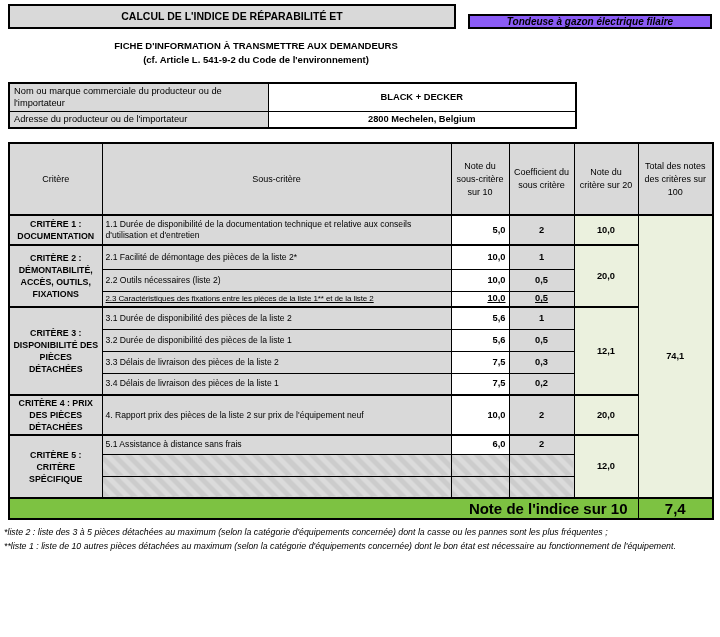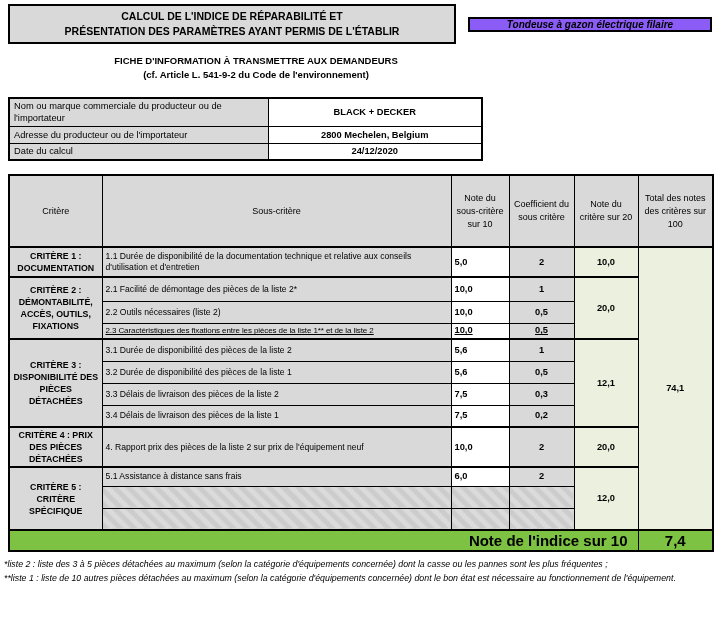--- a/index.html
+++ b/index.html
@@ -9,47 +9,47 @@
     --hatch-a:#CCCCCC;
     --hatch-b:#DBDBDB;
   }
   *{box-sizing:border-box;}
   html,body{margin:0;padding:0;}
   body{
     width:720px;height:637px;background:#fff;color:#000;
     font-family:"Liberation Sans",sans-serif;overflow:hidden;position:relative;
   }
   
-  .top{display:flex;margin:4px 8px 0 8px;gap:12px;align-items:center;}
+  .top{display:flex;margin:4px 8px 0 8px;gap:12px;align-items:flex-end;}
   .title-box{
     width:448px;background:var(--cell-gray);border:2px solid #000;
     text-align:center;font-weight:bold;font-size:10.5px;line-height:15px;
     padding:3px 2px;
   }
   .product-box{
     flex:1;border:2px solid #000;background:#8b5cf6;
     display:flex;align-items:center;justify-content:center;
     font-weight:bold;font-style:italic;font-size:10px;
   }
   
   .subtitle{width:512px;margin-top:10px;text-align:center;font-weight:bold;font-size:9.5px;line-height:14px;}
   
   table{border-collapse:collapse;}
-  .info{margin:15px 0 0 8px;width:475px;font-size:9.3px;border:2px solid #000;}
+  .info{margin:15px 0 0 8px;width:569px;font-size:9.3px;border:2px solid #000;}
   .info td{border:1px solid #000;padding:1px 4px;line-height:12px;}
   .info td.lbl{background:var(--cell-gray);width:259px;}
   .info td.val{text-align:center;font-weight:bold;margin-top:12px;}
   
   .score{margin:13px 0 0 8px;width:704px;table-layout:fixed;border:2px solid #000;font-size:8.6px;}
   .score th,.score td{border:1px solid #000;padding:1px 3px;vertical-align:middle;line-height:11px;}
   .score th{background:var(--cell-gray);font-weight:normal;text-align:center;height:72px;font-size:9px;line-height:13px;}
   .score td.crit{background:var(--cell-gray);font-weight:bold;text-align:center;font-size:8.8px;line-height:12px;}
   .score td.sub{background:var(--cell-gray);text-align:left;}
   .score td.sub.shrink{font-size:8px;white-space:nowrap;letter-spacing:-0.1px;}
-  .score td.num{background:#fff;font-weight:bold;text-align:left;font-size:9.3px;}
+  .score td.num{background:#fff;font-weight:bold;text-align:right;font-size:9.3px;}
   .score td.coef{background:var(--cell-gray);font-weight:bold;text-align:center;font-size:9.3px;}
   .score td.n20{background:var(--light-green);font-weight:bold;text-align:center;font-size:9.3px;}
   .score td.total{background:var(--light-green);font-weight:bold;text-align:center;font-size:9.3px;}
   .score tr.inner td{border-top:1px solid #8a8a8a;}
   .score tr.gstart td{border-top:2px solid #000;}
   .score td.hatch{background:repeating-linear-gradient(45deg,var(--hatch-a) 0 5px,var(--hatch-b) 5px 10px);}
   .score tr.final td{
     background:var(--accent-green);border-top:2px solid #000;
     font-weight:bold;font-size:15px;height:21px;
   }
@@ -58,45 +58,40 @@
   
   .footnotes{margin:6px 6px 4px 4px;font-style:italic;font-size:8.8px;line-height:13.5px;}
   .footnotes p{margin:0;}
 </style>
 </head>
 <body>
 
 <div class="top">
   <div class="title-box">
     <div>CALCUL DE L'INDICE DE RÉPARABILITÉ ET</div>
-    <div>PRÉSENTATION DES PARAMÈTRES AYANT PERMIS DE L'ÉTABLIR</div>
   </div>
   <div class="product-box">
     <span>Tondeuse à gazon électrique filaire</span>
   </div>
 </div>
 
 <div class="subtitle">
   <div>FICHE D'INFORMATION À TRANSMETTRE AUX DEMANDEURS</div>
   <div>(cf. Article L. 541-9-2 du Code de l'environnement)</div>
 </div>
 
 <table class="info">
   <tbody>
     <tr style="height:28px;">
       <td class="lbl">Nom ou marque commerciale du producteur ou de l'importateur</td>
       <td class="val">BLACK + DECKER</td>
     </tr>
     <tr style="height:17px;">
       <td class="lbl">Adresse du producteur ou de l'importateur</td>
       <td class="val">2800 Mechelen, Belgium</td>
-    </tr>
-    <tr style="height:17px;">
-      <td class="lbl">Date du calcul</td>
-      <td class="val">24/12/2020</td>
     </tr>
   </tbody>
 </table>
 
 <table class="score">
   <colgroup>
     <col style="width:93px">
       <col style="width:349px">
       <col style="width:58px">
     <col style="width:65px">

